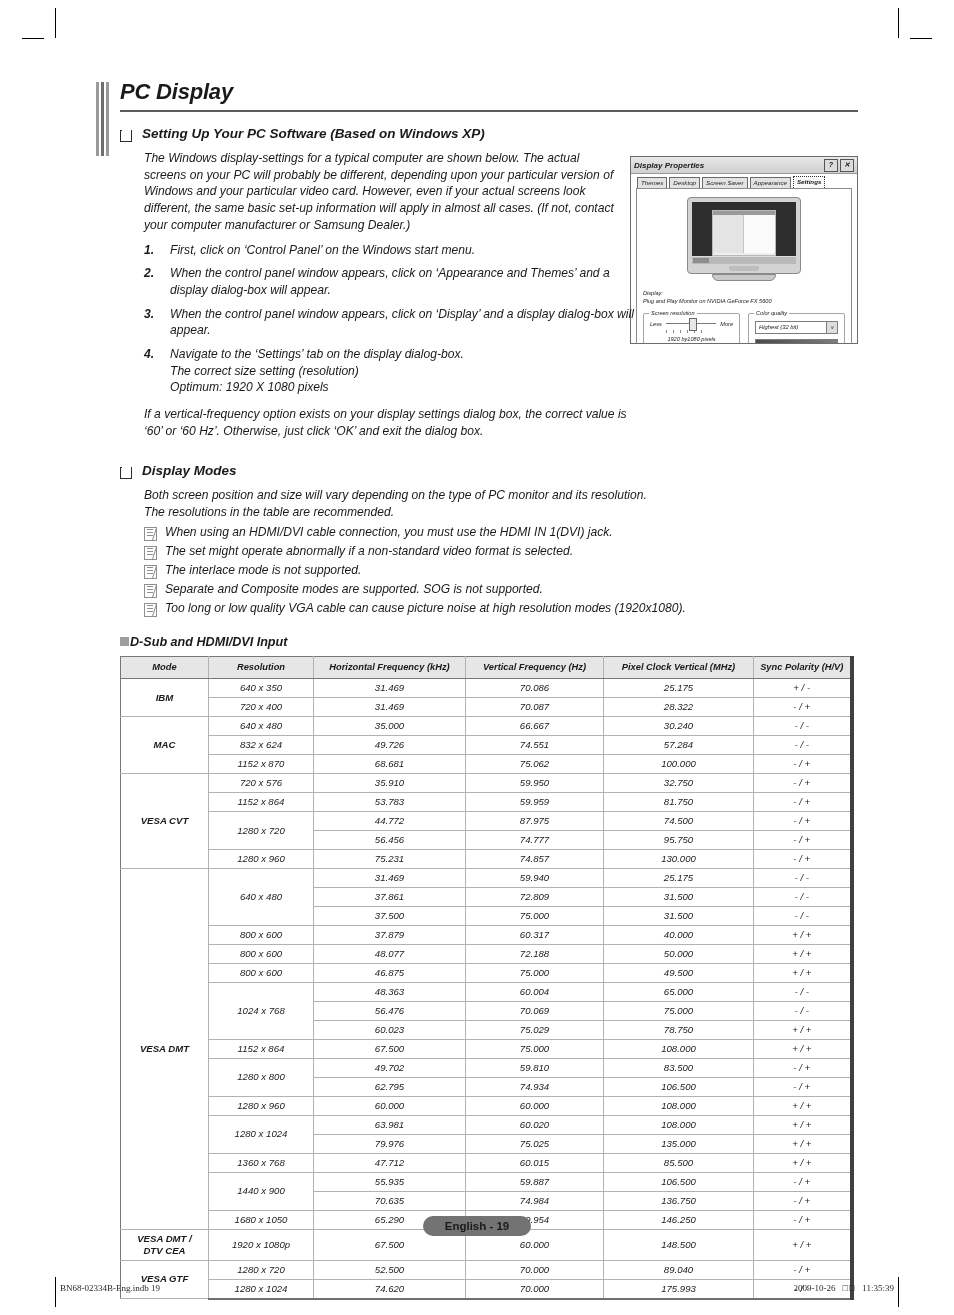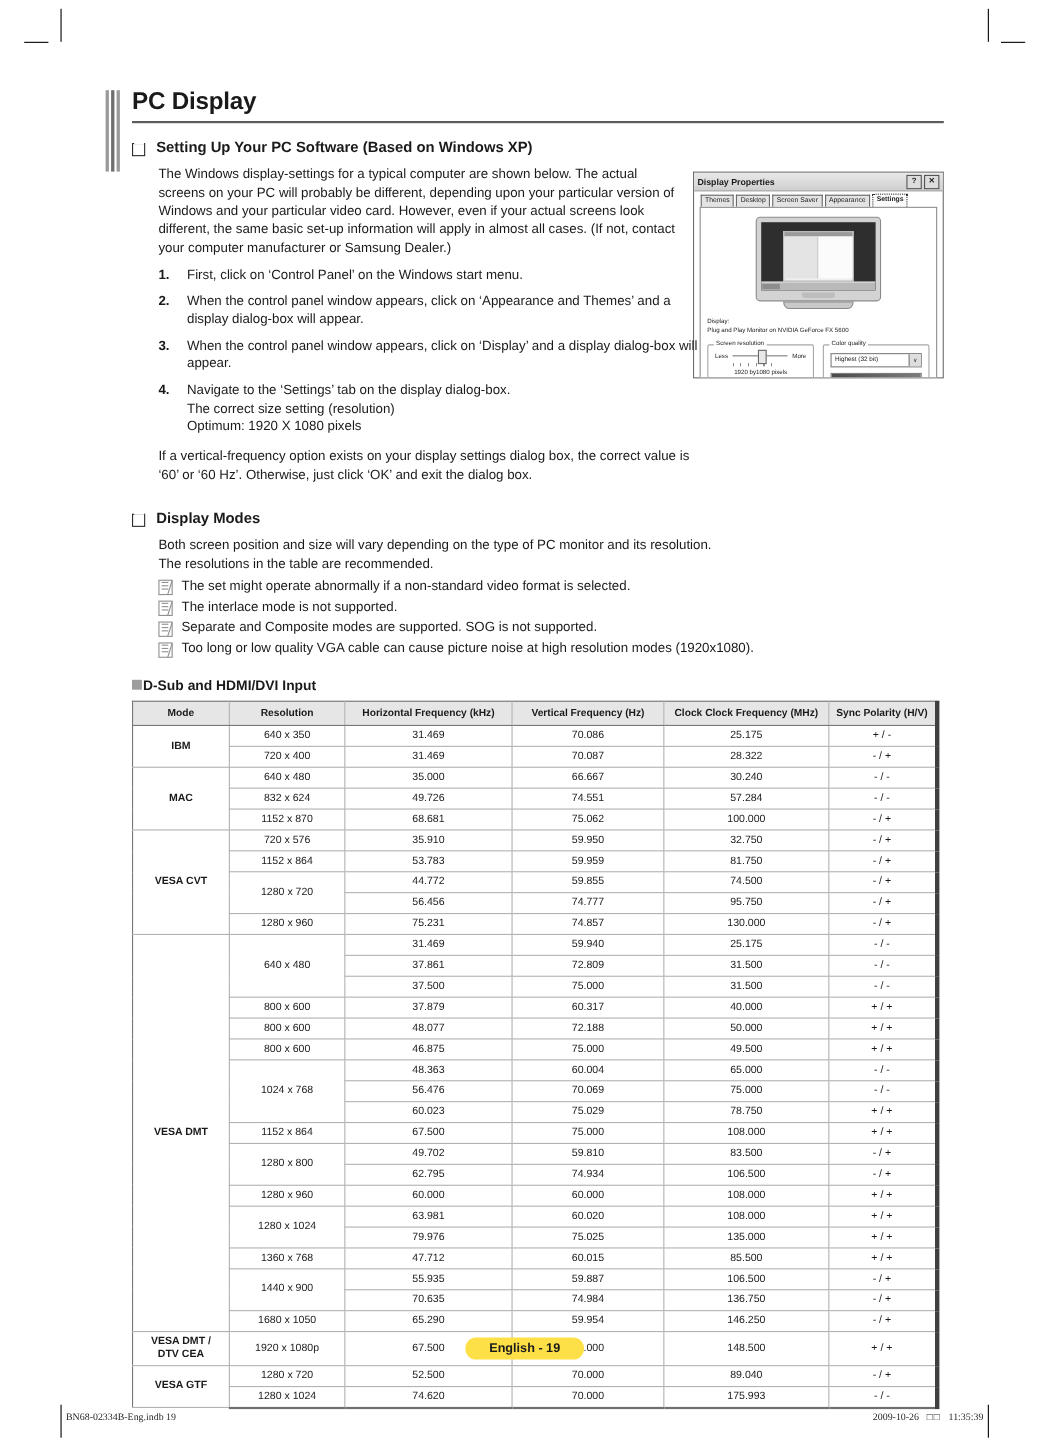--- a/index.html
+++ b/index.html
@@ -20,20 +20,21 @@
   .crop { position: absolute; background: #000; }
   .crop-v { width: 1px; height: 30px; }
   .crop-h { width: 22px; height: 1px; }
 
   
   .page {
     position: absolute;
     left: 96px;
     top: 80px;
     width: 762px;
+    font-style: italic;
   }
 
   
   .title-block {
     position: relative;
     padding-left: 24px;
   }
   .title-bars {
     position: absolute;
     left: 0;
@@ -420,21 +421,21 @@
 
   
   .pagenum {
     position: absolute;
     left: 0; right: 0;
     top: 1216px;
     text-align: center;
   }
   .pagenum span {
     display: inline-block;
-    background: #fde047;
+    background: #737373;
     color: #1a1a1a;
     font-size: 11.5px;
     font-weight: bold;
     padding: 4px 22px;
     border-radius: 11px;
   }
   .printline {
     position: absolute;
     top: 1283px;
     left: 60px;
@@ -576,20 +577,24 @@
   <div class="sec-head" style="margin-top:24px;">
     <span class="sq-bullet"></span>
     <h2>Display Modes</h2>
   </div>
   <div class="sec-body">
     <div>Both screen position and size will vary depending on the type of PC monitor and its resolution.</div>
     <div>The resolutions in the table are recommended.</div>
     <ul class="notes">
       <li>
         <span class="note-icon"></span>
+        <span>When using an HDMI/DVI cable connection, you must use the HDMI IN 1(DVI) jack.</span>
+      </li>
+      <li>
+        <span class="note-icon"></span>
         <span>The set might operate abnormally if a non-standard video format is selected.</span>
       </li>
       <li>
         <span class="note-icon"></span>
         <span>The interlace mode is not supported.</span>
       </li>
       <li>
         <span class="note-icon"></span>
         <span>Separate and Composite modes are supported. SOG is not supported.</span>
       </li>
@@ -613,21 +618,21 @@
         <col class="c4">
         <col class="c5">
         <col class="c6">
       </colgroup>
     <thead>
       <tr>
         <th>Mode</th>
         <th>Resolution</th>
         <th>Horizontal Frequency (kHz)</th>
         <th>Vertical Frequency (Hz)</th>
-        <th>Clock Clock Frequency (MHz)</th>
+        <th>Pixel Clock Vertical (MHz)</th>
         <th>Sync Polarity (H/V)</th>
       </tr>
     </thead>
     <tbody>
         <tr class="grp-top">
           <td class="mode" rowspan="2">IBM</td>
           <td class="rescell">640 x 350</td>
           <td>31.469</td>
           <td>70.086</td>
           <td>25.175</td>
@@ -673,21 +678,21 @@
         <tr>
           <td class="rescell">1152 x 864</td>
           <td>53.783</td>
           <td>59.959</td>
           <td>81.750</td>
           <td>- / +</td>
         </tr>
         <tr>
           <td class="rescell" rowspan="2">1280 x 720</td>
           <td>44.772</td>
-          <td>59.855</td>
+          <td>87.975</td>
           <td>74.500</td>
           <td>- / +</td>
         </tr>
         <tr>
           <td>56.456</td>
           <td>74.777</td>
           <td>95.750</td>
           <td>- / +</td>
         </tr>
         <tr>

